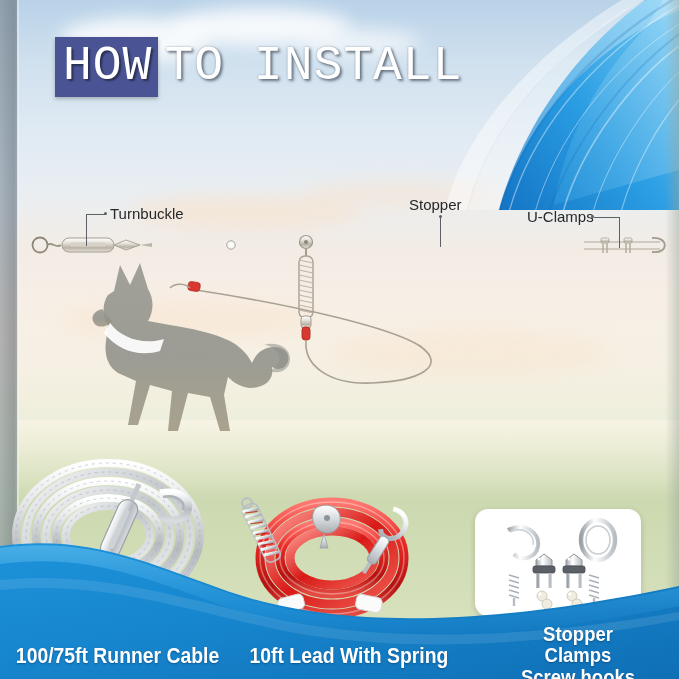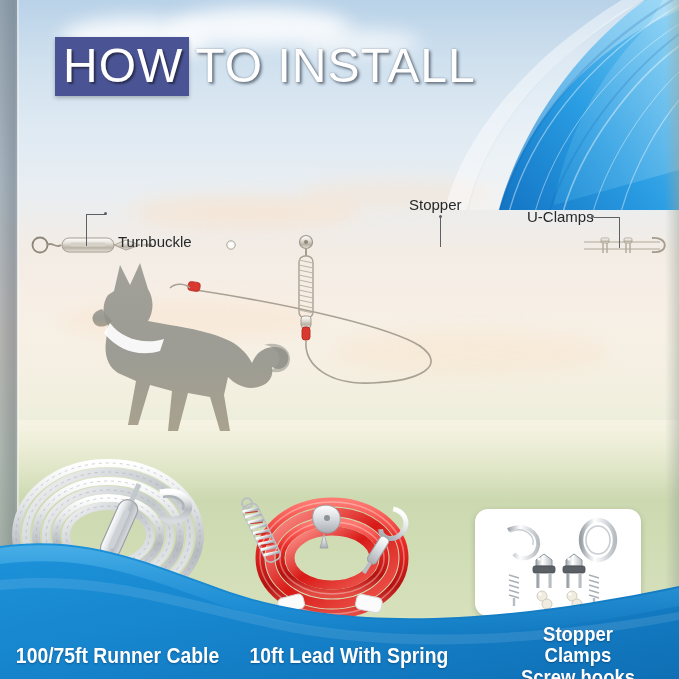--- a/index.html
+++ b/index.html
@@ -73,21 +73,21 @@
     background:linear-gradient(to right,rgba(255,255,255,.85),rgba(255,255,255,.15));
   }
   .panel-right{
     position:absolute;right:0;top:0;width:14px;height:679px;
     background:linear-gradient(to left,rgba(150,162,150,.45),rgba(150,162,150,0));
   }
 
   
   .title{
     position:absolute;left:55px;top:42px;
-    font-family:Liberation Sans, sans-serif;
+    font-family:Liberation Mono, monospace;
     font-size:48px;line-height:1;
     white-space:nowrap;
     letter-spacing:1px;
     text-align:center;
   }
   .title .hl{
     background:#4a5495;
     color:#ffffff;
     padding:2px 6px 4px 8px;
     text-shadow:2px 2px 2px rgba(0,0,0,.45);
@@ -273,21 +273,21 @@
       <line x1="584" y1="62" x2="660" y2="62" stroke="#c6bfb2" stroke-width="1.6"></line>
       <line x1="584" y1="69" x2="660" y2="69" stroke="#c6bfb2" stroke-width="1.6"></line>
       <rect x="601" y="58" width="8" height="5" rx="1.5" fill="url(#metalG)" stroke="#a49c8e" stroke-width=".8"></rect>
       <path d="M603,63 L603,73 M607,63 L607,73" stroke="#b0a89a" stroke-width="1.4"></path>
       <rect x="624" y="58" width="8" height="5" rx="1.5" fill="url(#metalG)" stroke="#a49c8e" stroke-width=".8"></rect>
       <path d="M626,63 L626,73 M630,63 L630,73" stroke="#b0a89a" stroke-width="1.4"></path>
       <path d="M652,58 C668,56 670,74 652,72" fill="none" stroke="#a49c8e" stroke-width="1.8"></path>
     </g>
   </svg>
 
-  <div class="lbl" style="left:118px;top:205px;margin-top:28px;">Turnbuckle</div>
+  <div class="lbl" style="left:110px;top:205px;">Turnbuckle</div>
   <div class="lead h" style="left:86px;top:214px;width:20px;"></div>
   <div class="lead v" style="left:86px;top:214px;height:32px;"></div>
   <div class="dot" style="left:104px;top:212px;"></div>
 
   <div class="lbl" style="left:409px;top:196px;">Stopper</div>
   <div class="lead v" style="left:440px;top:217px;height:30px;"></div>
   <div class="dot" style="left:439px;top:215px;"></div>
 
   <div class="lbl" style="left:527px;top:208px;">U-Clamps</div>
   <div class="lead h" style="left:594px;top:217px;width:26px;"></div>

